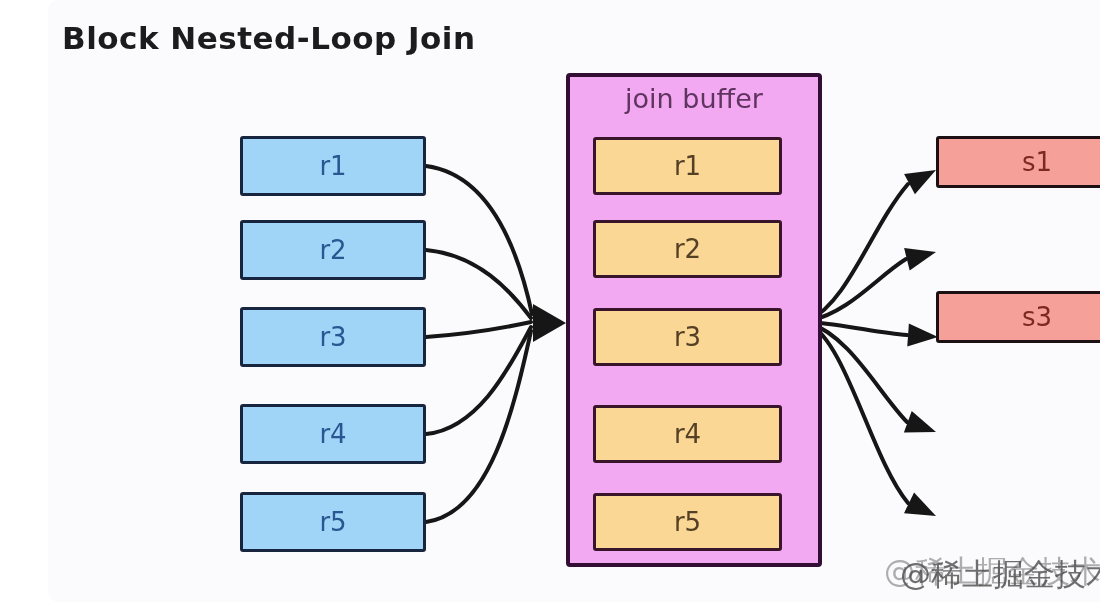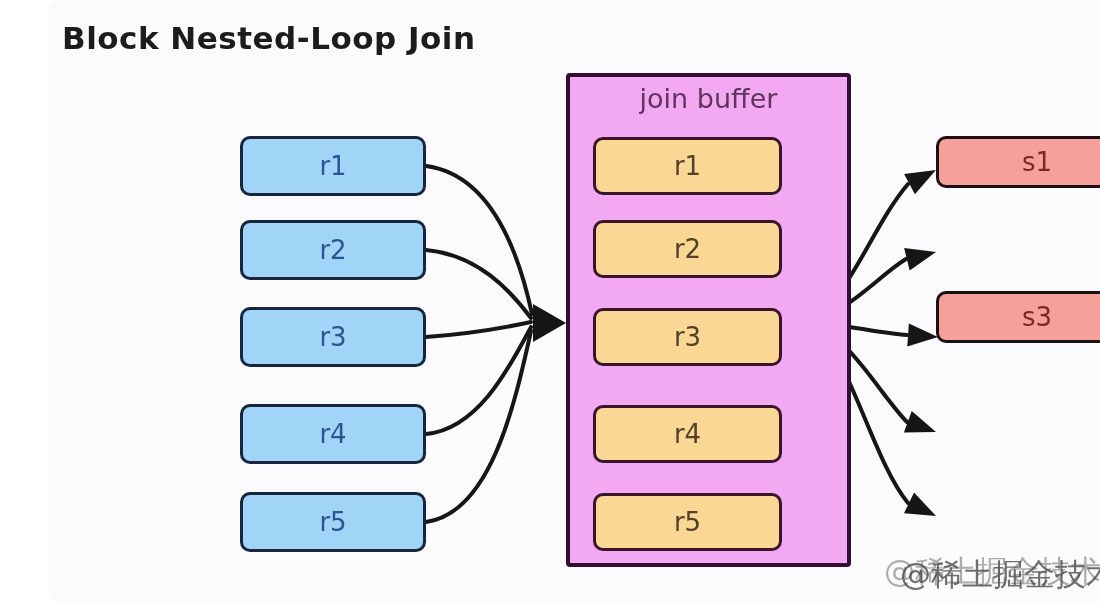--- a/index.html
+++ b/index.html
@@ -9,32 +9,32 @@
     font-family:"DejaVu Sans","Liberation Sans",sans-serif;
     margin-left:48px;
   }
   .title{
     position:absolute;left:14px;top:20px;
     font-size:31px;font-weight:700;color:#1c1c1e;letter-spacing:.5px;
   }
   .arrows{position:absolute;left:0;top:0;width:1100px;height:602px;}
   .box{
     position:absolute;display:flex;align-items:center;justify-content:center;
-    font-size:26px;border-radius:10px;box-sizing:border-box;
+    font-size:26px;border-radius:3px;box-sizing:border-box;
   }
   .box.blue{
     left:192px;width:186px;height:60px;
     background:var(--left_fill);border:3px solid var(--left_border);color:var(--left_text);
   }
   .box.red{
     left:888px;width:186px;height:52px;
     background:var(--right_fill);border:3px solid var(--right_border);color:var(--right_text);padding-left:16px;
   }
   .buffer{
-    position:absolute;left:518px;top:73px;width:285px;height:494px;
+    position:absolute;left:518px;top:73px;width:256px;height:494px;
     background:var(--buffer_fill);border:4px solid var(--buffer_border);
     border-radius:4px;box-sizing:border-box;
   }
   .buffer-title{
     position:absolute;left:0;right:0;top:6px;text-align:center;
     font-size:27px;color:var(--buffer_title_text);
   }
   .box.orange{
     left:23px;width:189px;height:58px;
     background:var(--buffer_item_fill);border:3px solid var(--buffer_item_border);

